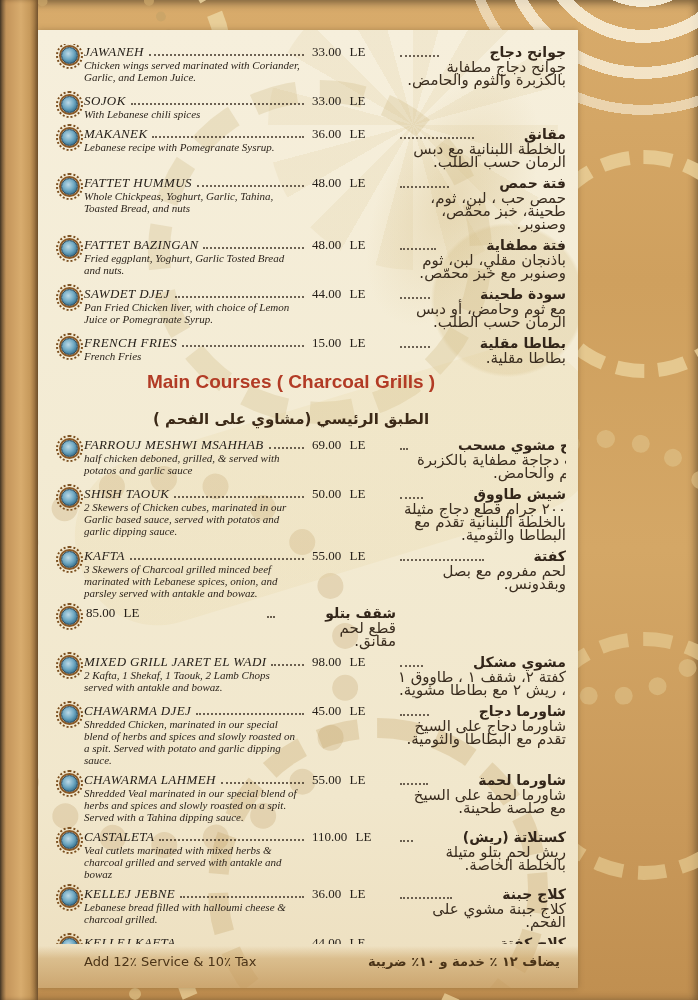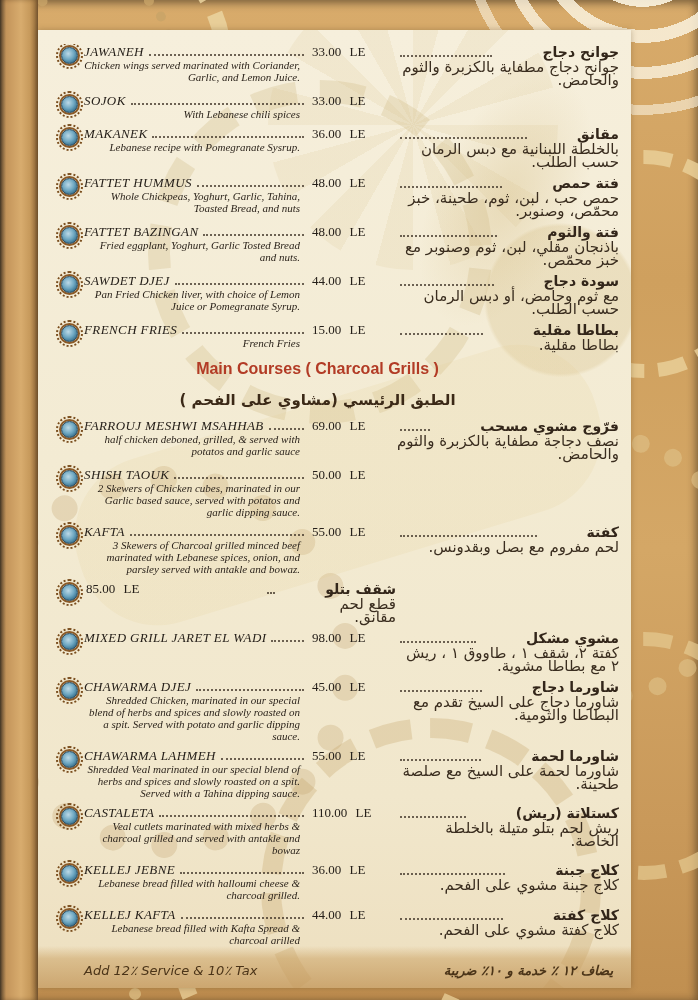--- a/index.html
+++ b/index.html
@@ -13,49 +13,49 @@
   .lace-tr{top:-50px;right:-40px;width:340px;height:190px;border-radius:0;background:radial-gradient(circle at 72% -8%,transparent 0 58px,rgba(250,242,222,.92) 58px 72px,transparent 72px 95px,rgba(250,242,222,.85) 95px 108px,transparent 108px 132px,rgba(250,242,222,.8) 132px 144px,transparent 144px 170px,rgba(250,242,222,.6) 170px 180px,transparent 180px);}
   .ring-right{right:-60px;top:150px;width:200px;height:200px;border:14px dashed rgba(233,207,152,.85);}
   .ring-right2{right:-46px;top:430px;width:240px;height:240px;border:18px dotted rgba(224,196,138,.6);}
   .ring-right3{right:-70px;bottom:120px;width:220px;height:220px;border:14px dashed rgba(230,202,146,.7);}
   .ring-bottom{bottom:-90px;left:170px;width:270px;height:270px;border:16px dashed rgba(232,206,150,.8);}
   .ring-bl{bottom:-40px;left:-60px;width:200px;height:200px;border:12px dotted rgba(224,196,138,.7);}
   .corner-dark{position:absolute;top:0;left:0;width:12px;height:58px;background:linear-gradient(180deg,#6b6258,rgba(107,98,88,0));opacity:.85;border-radius:0;}
   
   .spine{position:absolute;left:0;top:0;bottom:0;width:38px;background:linear-gradient(90deg,#423626 0%,#7c5f3c 6%,#c3945a 16%,#d8ac6e 55%,#c79a5c 78%,#a97f48 92%,#8a6438 100%);box-shadow:inset -2px 0 4px rgba(60,40,20,.35);}
   
-  .panel{position:absolute;left:38px;top:30px;width:593px;bottom:12px;background:linear-gradient(180deg,#f6efdc 0%,#f3ebd3 45%,#f1e7cc 80%,#eddfbf 100%);overflow:hidden;box-shadow:0 0 6px rgba(90,65,35,.35);}
+  .panel{position:absolute;left:38px;top:30px;width:540px;bottom:12px;background:linear-gradient(180deg,#f6efdc 0%,#f3ebd3 45%,#f1e7cc 80%,#eddfbf 100%);overflow:hidden;box-shadow:0 0 6px rgba(90,65,35,.35);}
   .g1{top:50px;left:110px;width:300px;height:300px;border:22px dashed rgba(198,174,118,.25);}
   .g2{top:140px;right:-60px;width:260px;height:260px;background:radial-gradient(circle,rgba(210,186,128,.28) 0 40%,transparent 42%);}
   .g3{top:30px;right:50px;width:150px;height:280px;background:radial-gradient(ellipse at center,rgba(212,188,132,.38),transparent 68%);transform:rotate(25deg);border-radius:50%;}
   .g4{bottom:130px;left:-70px;width:340px;height:340px;border:26px dotted rgba(186,152,96,.25);}
   .g5{bottom:-70px;right:30px;width:300px;height:300px;border:20px dashed rgba(196,164,104,.3);}
   .g6{top:-50px;left:230px;width:290px;height:290px;background:repeating-conic-gradient(rgba(214,192,138,.16) 0 15deg,transparent 15deg 30deg);}
   .g7{top:370px;left:30px;width:540px;height:170px;transform:rotate(-17deg);background:linear-gradient(rgba(226,204,144,.16),rgba(226,204,144,.16));border-radius:80px;}
   
   .content{position:absolute;left:18px;right:12px;top:14px;bottom:44px;overflow:hidden;}
   .item{display:grid;grid-template-columns:28px 226px 86px 1fr;margin-bottom:6px;position:relative;}
   .cell-bullet{padding-top:1px;}
   .bullet{display:block;width:15px;height:15px;border-radius:50%;margin:2px 0 0 5px;background:radial-gradient(circle at 42% 38%,#bcd9e6 0%,#6fa8c2 45%,#3c7693 75%,#2b5b77 100%);border:1px solid #2e4a5c;box-shadow:0 0 0 2px #8a5a28;position:relative;}
   .bullet::after{content:"";position:absolute;inset:-6px;border:2px dotted #7a4e1e;border-radius:50%;}
   .name-line{display:flex;align-items:baseline;font-style:italic;font-size:13px;line-height:15px;color:#26201a;letter-spacing:.4px;}
   .en-name{white-space:nowrap;}
   .leader{flex:1;align-self:flex-end;border-bottom:2px dotted rgba(62,50,38,.75);margin:0 6px 3px 5px;min-width:8px;}
-  .en-desc{font-style:italic;font-size:11px;line-height:12px;color:#2c241c;padding-right:10px;text-align:right;}
+  .en-desc{font-style:italic;font-size:11px;line-height:12px;color:#2c241c;padding-right:10px;}
   .cell-price{font-size:13px;line-height:15px;color:#26201a;white-space:nowrap;word-spacing:5px;padding-left:2px;}
   .cell-ar{direction:rtl;text-align:right;font-family:"DejaVu Sans",sans-serif;}
   .ar-name-line{display:flex;align-items:baseline;gap:45px;}
   .ar-name{font-weight:bold;font-size:14px;line-height:17px;color:#33261a;white-space:nowrap;}
   .ar-leader{flex:1;align-self:flex-end;border-bottom:2px dotted rgba(62,50,38,.75);margin:0 5px 4px 4px;min-width:8px;}
   .ar-desc{font-size:15px;line-height:13px;color:#3a2d1f;}
   .section-heading{text-align:center;margin:5px 40px 8px 0;}
-  .heading-en{font-family:"Liberation Sans",sans-serif;font-weight:600;font-size:16px;line-height:22px;color:#b23b25;}
-  .heading-ar{font-family:"DejaVu Sans",sans-serif;font-weight:bold;font-size:15px;line-height:20px;color:#3b2917;margin-top:10px;}
+  .heading-en{font-family:"Liberation Sans",sans-serif;font-weight:600;font-size:19px;line-height:22px;color:#b23b25;}
+  .heading-ar{font-family:"DejaVu Sans",sans-serif;font-weight:bold;font-size:15px;line-height:20px;color:#3b2917;margin-top:16px;}
   
-  .footer-strip{position:absolute;left:0;right:0;bottom:0;height:42px;background:linear-gradient(180deg,rgba(209,170,110,0) 0%,rgba(203,162,100,.55) 30%,rgba(196,152,92,.8) 100%);display:flex;justify-content:space-between;align-items:center;padding:8px 18px 2px 46px;box-sizing:border-box;font-style:italic;}
+  .footer-strip{position:absolute;left:0;right:0;bottom:0;height:42px;background:linear-gradient(180deg,rgba(209,170,110,0) 0%,rgba(203,162,100,.55) 30%,rgba(196,152,92,.8) 100%);display:flex;justify-content:space-between;padding:8px 18px 2px 46px;box-sizing:border-box;}
   .footer-en{font-family:"DejaVu Sans",sans-serif;font-size:13px;color:#4b3418;}
   .footer-ar{font-family:"DejaVu Sans",sans-serif;direction:rtl;font-weight:bold;font-size:13px;color:#4b3418;}
 </style>
 </head>
 <body>
 
 <div class="page">
   <div class="frame">
     <div class="decor ring-tl"></div>
     <div class="decor ring-tl2"></div>
@@ -163,42 +163,42 @@
     <div class="cell-en">
       <div class="name-line">
         <span class="en-name">FATTET BAZINGAN</span>
         <span class="leader"></span>
       </div>
       <div class="en-desc">Fried eggplant, Yoghurt, Garlic Tosted Bread and nuts.</div>
     </div>
     <div class="cell-price">48.00 LE</div>
     <div class="cell-ar">
       <div class="ar-name-line">
-        <span class="ar-name">فتة والثوم</span>
+        <span class="ar-name">فتة مطفاية</span>
         <span class="ar-leader"></span>
       </div>
       <div class="ar-desc">باذنجان مقلي، لبن، ثوم وصنوبر مع خبز محمّص.</div>
     </div>
   </div>
 
   <div class="item">
     <div class="cell-bullet">
       <span class="bullet"></span>
     </div>
     <div class="cell-en">
       <div class="name-line">
         <span class="en-name">SAWDET DJEJ</span>
         <span class="leader"></span>
       </div>
       <div class="en-desc">Pan Fried Chicken liver, with choice of Lemon Juice or Pomegranate Syrup.</div>
     </div>
     <div class="cell-price">44.00 LE</div>
     <div class="cell-ar">
       <div class="ar-name-line">
-        <span class="ar-name">سودة دجاج</span>
+        <span class="ar-name">سودة طحينة</span>
         <span class="ar-leader"></span>
       </div>
       <div class="ar-desc">مع ثوم وحامض، أو دبس الرمان حسب الطلب.</div>
     </div>
   </div>
 
   <div class="item">
     <div class="cell-bullet">
       <span class="bullet"></span>
     </div>
@@ -250,20 +250,27 @@
       <span class="bullet"></span>
     </div>
     <div class="cell-en">
       <div class="name-line">
         <span class="en-name">SHISH TAOUK</span>
         <span class="leader"></span>
       </div>
       <div class="en-desc">2 Skewers of Chicken cubes, marinated in our Garlic based sauce, served with potatos and  garlic dipping sauce.</div>
     </div>
     <div class="cell-price">50.00 LE</div>
+    <div class="cell-ar">
+      <div class="ar-name-line">
+        <span class="ar-name">شيش طاووق</span>
+        <span class="ar-leader"></span>
+      </div>
+      <div class="ar-desc">٢٠٠ جرام قطع دجاج مثيلة بالخلطة اللبنانية تقدم مع البطاطا والثومية.</div>
+    </div>
   </div>
 
   <div class="item">
     <div class="cell-bullet">
       <span class="bullet"></span>
     </div>
     <div class="cell-en">
       <div class="name-line">
         <span class="en-name">KAFTA</span>
         <span class="leader"></span>
@@ -296,20 +303,21 @@
 
   <div class="item">
     <div class="cell-bullet">
       <span class="bullet"></span>
     </div>
     <div class="cell-en">
       <div class="name-line">
         <span class="en-name">MIXED GRILL JARET EL WADI</span>
         <span class="leader"></span>
       </div>
+      <div class="en-desc">2 Kafta, 1 Shekaf, 1 Taouk, 2 Lamb Chops served with antakle and bowaz.</div>
     </div>
     <div class="cell-price">98.00 LE</div>
     <div class="cell-ar">
       <div class="ar-name-line">
         <span class="ar-name">مشوي مشكل</span>
         <span class="ar-leader"></span>
       </div>
       <div class="ar-desc">كفتة ٢، شقف ١ ، طاووق ١ ، ريش ٢ مع بطاطا مشوية.</div>
     </div>
   </div>

